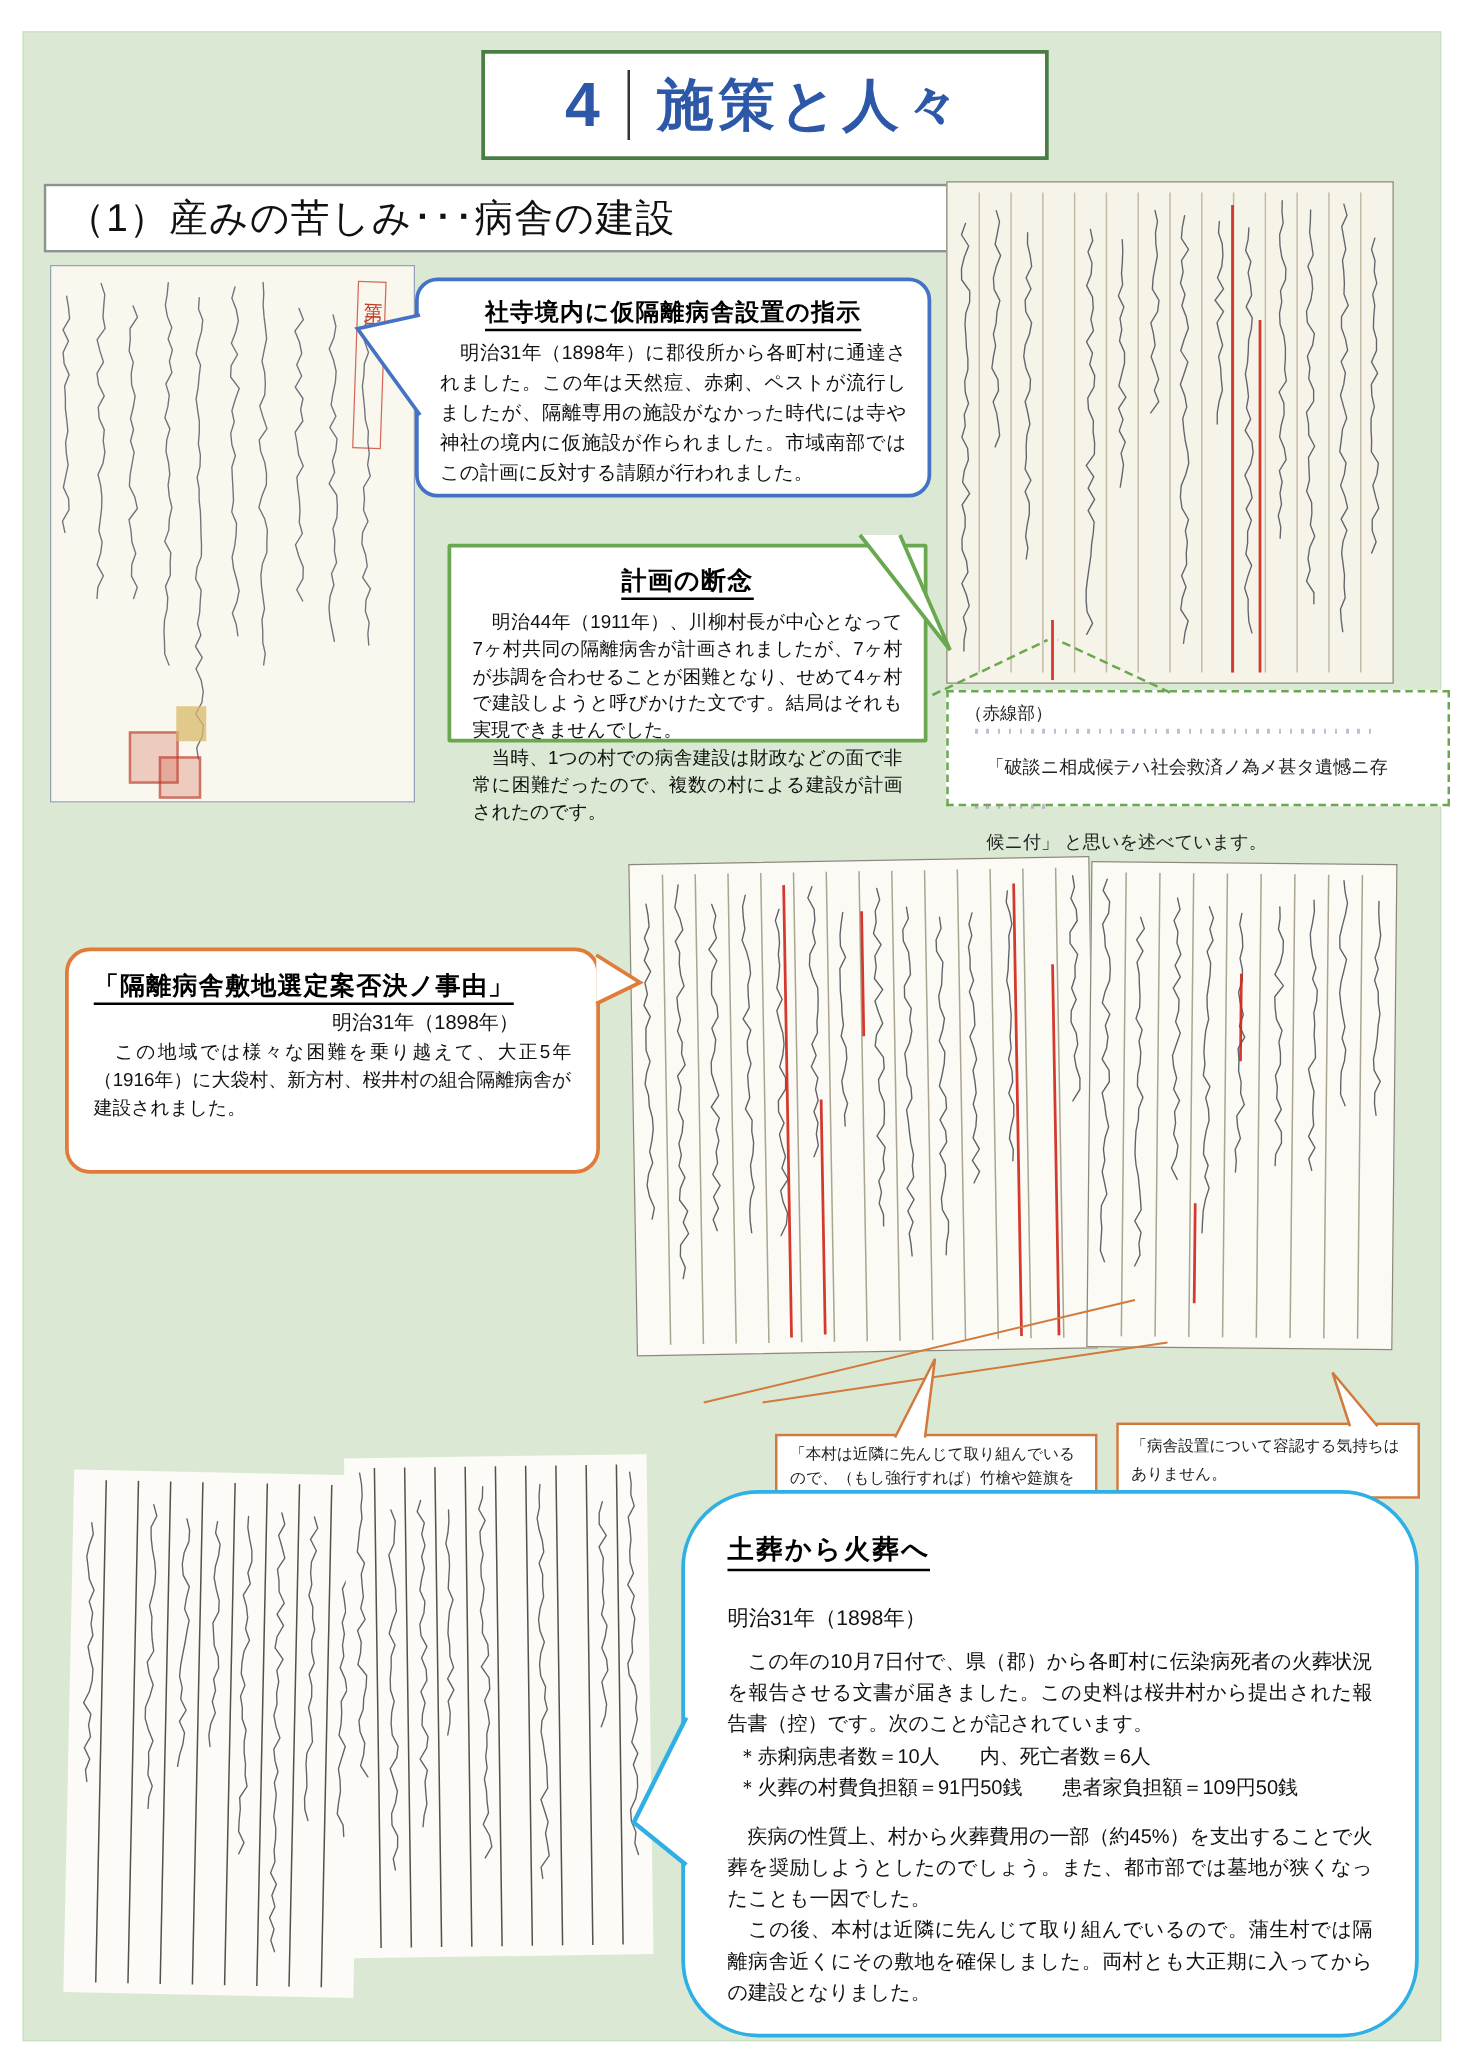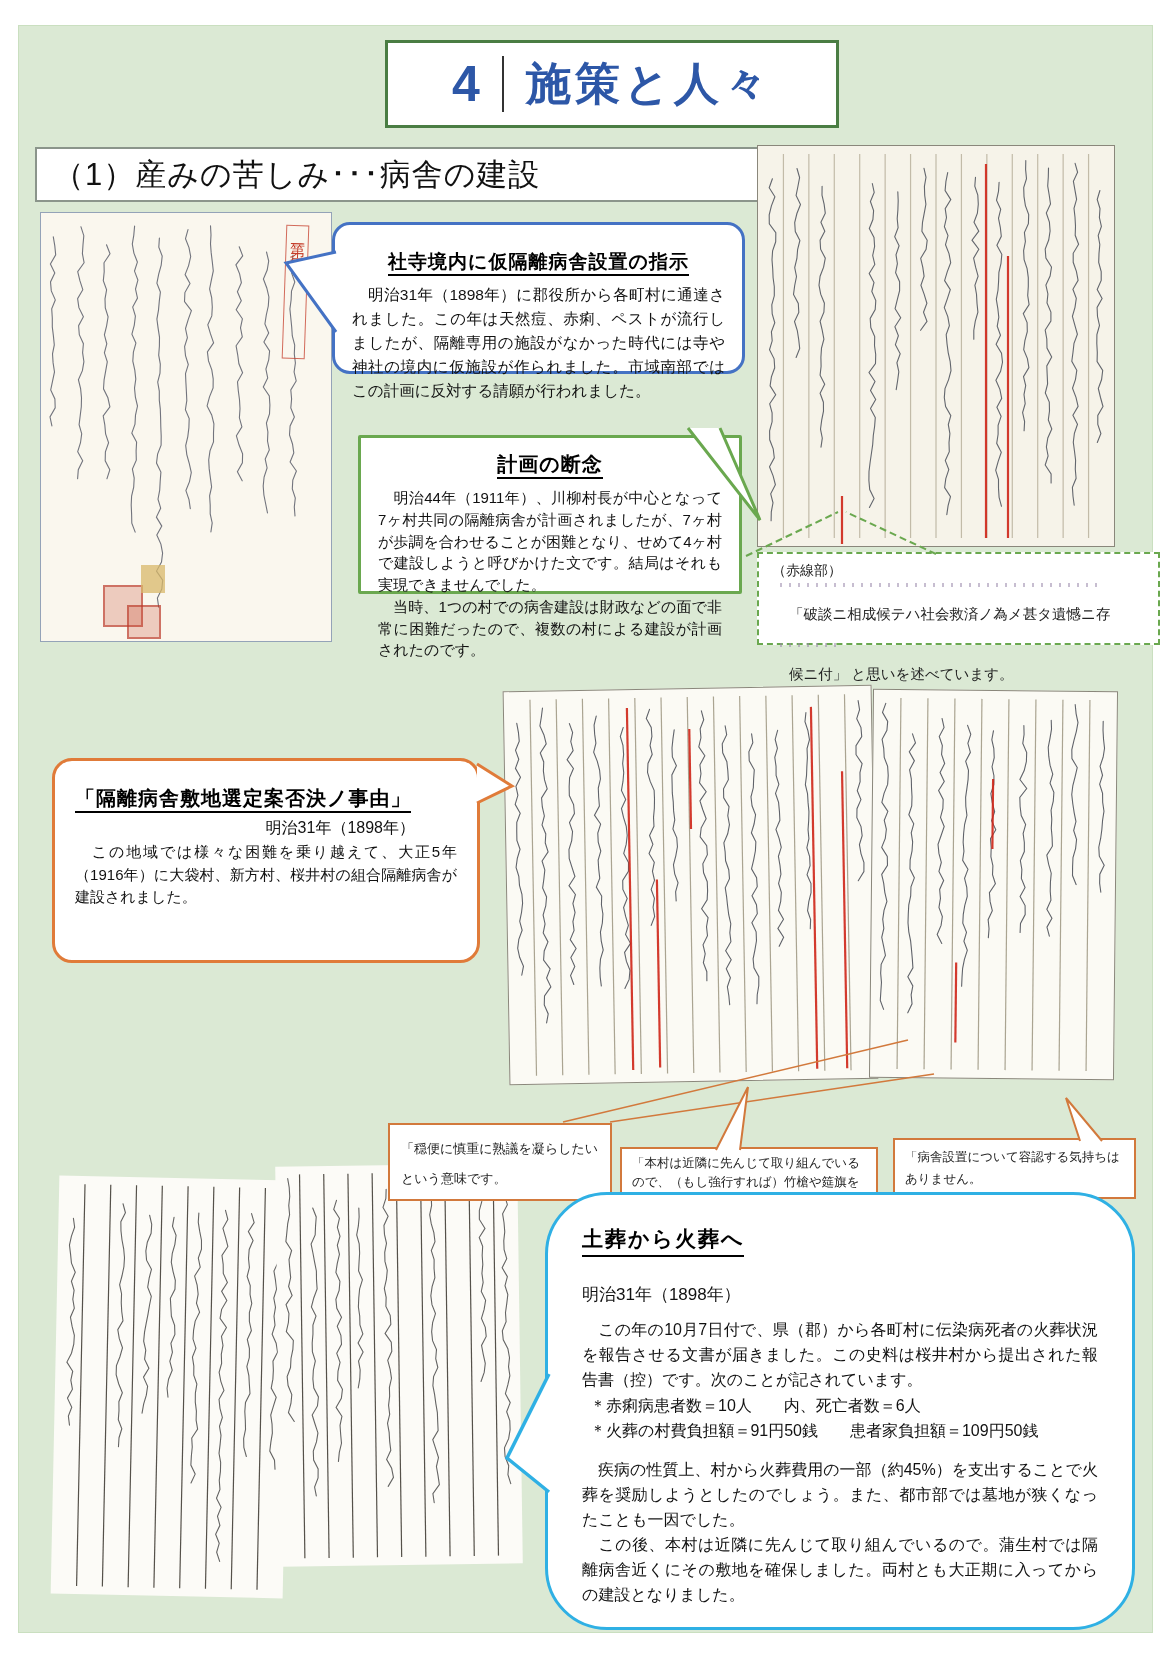--- a/index.html
+++ b/index.html
@@ -19,24 +19,24 @@
   .section-box span{font-size:31px;color:#111;letter-spacing:1px;}
   
   .doc-art{position:absolute;background:#f9f6ee;overflow:hidden;}
   .stamp1{position:absolute;right:24px;top:12px;height:122px;writing-mode:vertical-rl;
           color:#c43b28;font-size:15px;letter-spacing:5px;border:1.5px solid rgba(196,59,40,.75);
           padding:5px 1px;transform:rotate(2deg);}
   .seal{position:absolute;border:2px solid rgba(185,55,40,.6);background:rgba(198,70,48,.25);}
   .seal-tan{position:absolute;background:#d8b86a;opacity:.75;}
   
   .callout{position:absolute;background:#fff;box-sizing:border-box;}
-  .co-blue{left:332px;top:222px;width:413px;height:152px;border:3px solid #4472c4;border-radius:18px;padding:22px 17px;}
+  .co-blue{left:332px;top:222px;width:413px;height:176px;border:3px solid #4472c4;border-radius:18px;padding:10px 17px;}
   .co-green{left:358px;top:435px;width:384px;height:159px;border:3px solid #6aa84f;border-radius:2px;padding:9px 17px;}
   .co-dashed{left:757px;top:552px;width:403px;height:93px;border:2px dashed #6aa84f;padding:8px 13px;}
-  .co-orange{left:52px;top:758px;width:428px;height:205px;border:3px solid #e07b39;border-radius:20px;padding:20px 20px;}
+  .co-orange{left:52px;top:758px;width:428px;height:181px;border:3px solid #e07b39;border-radius:20px;padding:10px 20px;}
   .co-cyan{left:545px;top:1192px;width:590px;height:438px;border:3px solid #2fb0e4;border-radius:62px;padding:30px 34px 18px;}
   .note{position:absolute;background:#fff;border:2px solid #d2793c;box-sizing:border-box;color:#222;}
   .note1{left:388px;top:1123px;width:224px;height:78px;padding:9px 11px;font-size:13px;line-height:2.3;}
   .note2{left:620px;top:1147px;width:258px;height:66px;padding:5px 10px;font-size:12.5px;line-height:1.55;}
   .note3{left:893px;top:1138px;width:243px;height:61px;padding:7px 10px;font-size:12.5px;line-height:1.75;}
   
   .co-title{font-weight:bold;color:#000;text-align:center;}
   .co-title span{border-bottom:2.5px solid #000;padding-bottom:2px;letter-spacing:1px;}
   .co-blue .co-title{font-size:19px;margin:2px 0 8px;}
   .co-green .co-title{font-size:20px;margin:4px 0 9px;}
@@ -236,22 +236,20 @@
     <p class="quote">候ニ付」 と思いを述べています。</p>
   </div>
 
   <div class="callout co-orange">
     <div class="co-title">
       <span>「隔離病舎敷地選定案否決ノ事由」</span></div>
     <p class="date-line">明治31年（1898年）</p>
     <p class="body-txt">　この地域では様々な困難を乗り越えて、大正5年（1916年）に大袋村、新方村、桜井村の組合隔離病舎が建設されました。</p>
   </div>
 
-  <div class="note note1">
-    <span>「穏便に慎重に熟議を凝らしたいという意味です。</span></div>
   <div class="note note2">
     <span>「本村は近隣に先んじて取り組んでいるので、（もし強行すれば）竹槍や筵旗を持ち出す事態にもなりかねない…」</span></div>
   <div class="note note3">
     <span>「病舎設置について容認する気持ちはありません。</span></div>
 
   <div class="callout co-cyan">
     <div class="cyan-head">
       <span class="t">土葬から火葬へ</span>
       <span class="d">明治31年（1898年）</span>
     </div>

